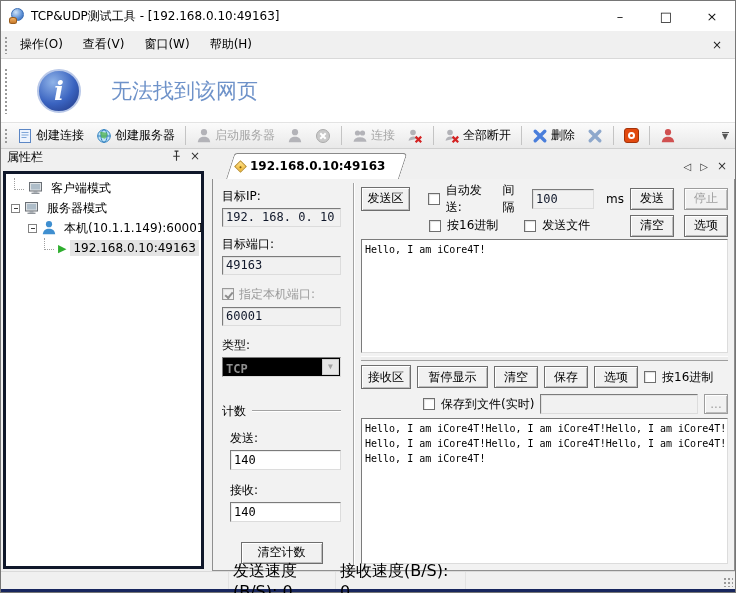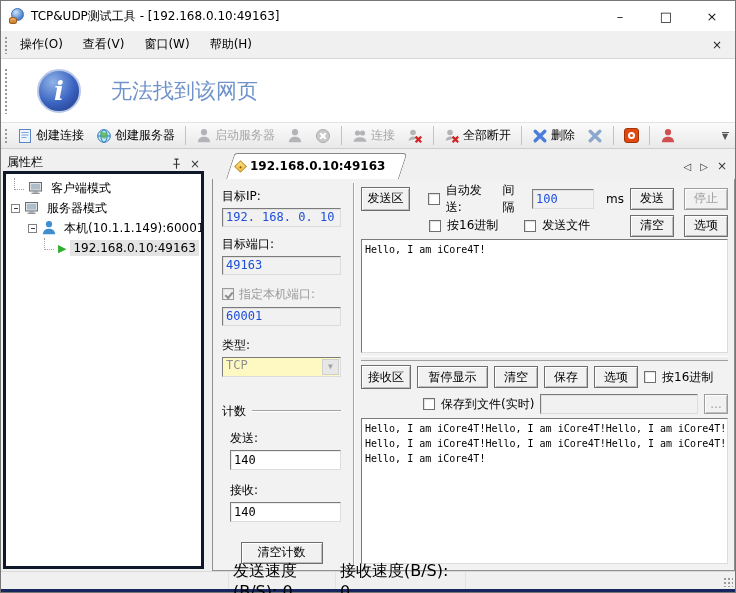--- a/index.html
+++ b/index.html
@@ -43,21 +43,21 @@
   .stop-ico { width:15px; height:15px; background:var(--stop-red,#e2490f); border-radius:3px; border:1px solid #a33209; display:flex; align-items:center; justify-content:center; }
   .stop-ico i { display:block; width:7px; height:7px; border:2px solid #fff; border-radius:50%; }
   .tb-overflow { margin-left:auto; width:12px; display:flex; flex-direction:column; align-items:center; color:#555; font-size:8px; line-height:5px; }
   .tb-overflow b { display:block; width:7px; height:1px; background:#555; margin-bottom:1px; }
 
   
   .main { flex:1; display:flex; background:#f0f0f0; min-height:0; }
 
   
   .sidebar { width:205px; flex:0 0 205px; display:flex; flex-direction:column; background:#f0f0f0; }
-  .sidebar-header { height:22px; flex:0 0 22px; display:flex; align-items:flex-end; padding:0 6px; }
+  .sidebar-header { height:22px; flex:0 0 22px; display:flex; align-items:flex-start; padding:0 6px; }
   .sidebar-title { font-size:12px; }
   .sidebar-tools { margin-left:auto; display:flex; align-items:center; gap:8px; color:#333; }
   .tree { flex:1; background:#fff; border:3px solid #0f172a; margin:0 2px 2px 2px; padding-top:4px; overflow:hidden; }
   .trow { display:flex; align-items:center; height:20px; gap:4px; position:relative; white-space:nowrap; }
   .expbox { width:9px; height:9px; border:1px solid #828282; background:#fff; position:relative; flex:0 0 9px; }
   .expbox::after { content:""; position:absolute; left:1.5px; right:1.5px; top:3.5px; height:1px; background:#3c3c3c; }
   .elbow { width:10px; height:12px; border-left:1px dotted #a0a0a0; border-bottom:1px dotted #a0a0a0; margin-bottom:8px; flex:0 0 10px; }
   .play { color:var(--run-green,#2fae2f); font-size:11px; line-height:1; }
   .trow .label { padding:1px 3px; }
   .trow.selected .label { background:#e4e4e4; }
@@ -77,29 +77,29 @@
   .tab-title { font-weight:bold; font-size:12px; }
   .tab-ctls { margin-left:auto; display:flex; align-items:center; gap:9px; padding:0 8px 6px 0; color:#333; font-size:10px; }
   .tabpage { flex:1; border:1px solid #8f8f8f; background:#f2f2f2; margin-top:-1px; display:flex; min-height:0; }
 
   
   .form-col { width:138px; flex:0 0 138px; padding:9px 10px 6px 9px; display:flex; flex-direction:column; }
   .f-label { margin-bottom:3px; }
   .f-label.disabled { color:#9b9b9b; }
   .inp { height:20px; width:100%; border:1px solid; border-color:#7b7b7b #dcdcdc #dcdcdc #7b7b7b; background:#fff; font-size:12px;
     font-family:"DejaVu Sans Mono","Liberation Mono",monospace; padding:0 3px; box-shadow:inset 1px 1px 0 rgba(0,0,0,0.07); }
-  .inp.gray { background:#f1f1f1; color:#1d4ed8; }
+  .inp.gray { background:#f1f1f1; color:#0f172a; }
   .spacer10 { height:10px; } .spacer12 { height:12px; }
   .cb-row { display:flex; align-items:center; gap:5px; margin-bottom:4px; }
   .cb { width:12px; height:12px; border:1px solid #6f6f6f; background:#fff; position:relative; flex:0 0 12px; box-shadow:inset 1px 1px 1px #dedede; }
   .cb.disabled { background:#f1f1f1; border-color:#9a9a9a; }
   .cb.checked::after { content:""; position:absolute; left:2px; top:2.5px; width:6px; height:3px;
     border-left:2px solid #8d8d8d; border-bottom:2px solid #8d8d8d; transform:rotate(-50deg); }
-  .sel { position:relative; height:21px; border:1px solid; border-color:#7b7b7b #dcdcdc #dcdcdc #7b7b7b; background:#fef9c3; color:#8f8f8f;
-    font-family:"DejaVu Sans Mono","Liberation Mono",monospace; display:flex; align-items:flex-start; padding:0 3px; }
+  .sel { position:relative; height:21px; border:1px solid; border-color:#7b7b7b #dcdcdc #dcdcdc #7b7b7b; background:#000000; color:#8f8f8f;
+    font-family:"DejaVu Sans Mono","Liberation Mono",monospace; display:flex; align-items:flex-end; padding:0 3px;font-weight:bold; }
   .sel-arrow { position:absolute; right:1px; top:1px; bottom:1px; width:17px; background:#e7e7e7; border:1px solid #cfcfcf;
     display:flex; align-items:center; justify-content:center; color:#a3a3a3; font-size:8px; }
   .grp { display:flex; align-items:center; gap:6px; margin:26px 0 10px 0; }
   .grp-line { flex:1; height:2px; border-top:1px solid #a3a3a3; border-bottom:1px solid #fff; }
   .form-indent { padding-left:8px; }
   .btn { background:#f1f1f1; border:1px solid #6e6e6e; box-shadow:inset 1px 1px 0 #fff, inset -1px -1px 0 #bdbdbd;
     font-size:12px; font-family:inherit; display:inline-flex; align-items:center; justify-content:center; }
   .btn.disabled { color:#9d9d9d; border-color:#9d9d9d; }
   .clear-count { width:82px; height:24px; margin:20px auto 0; }
 

